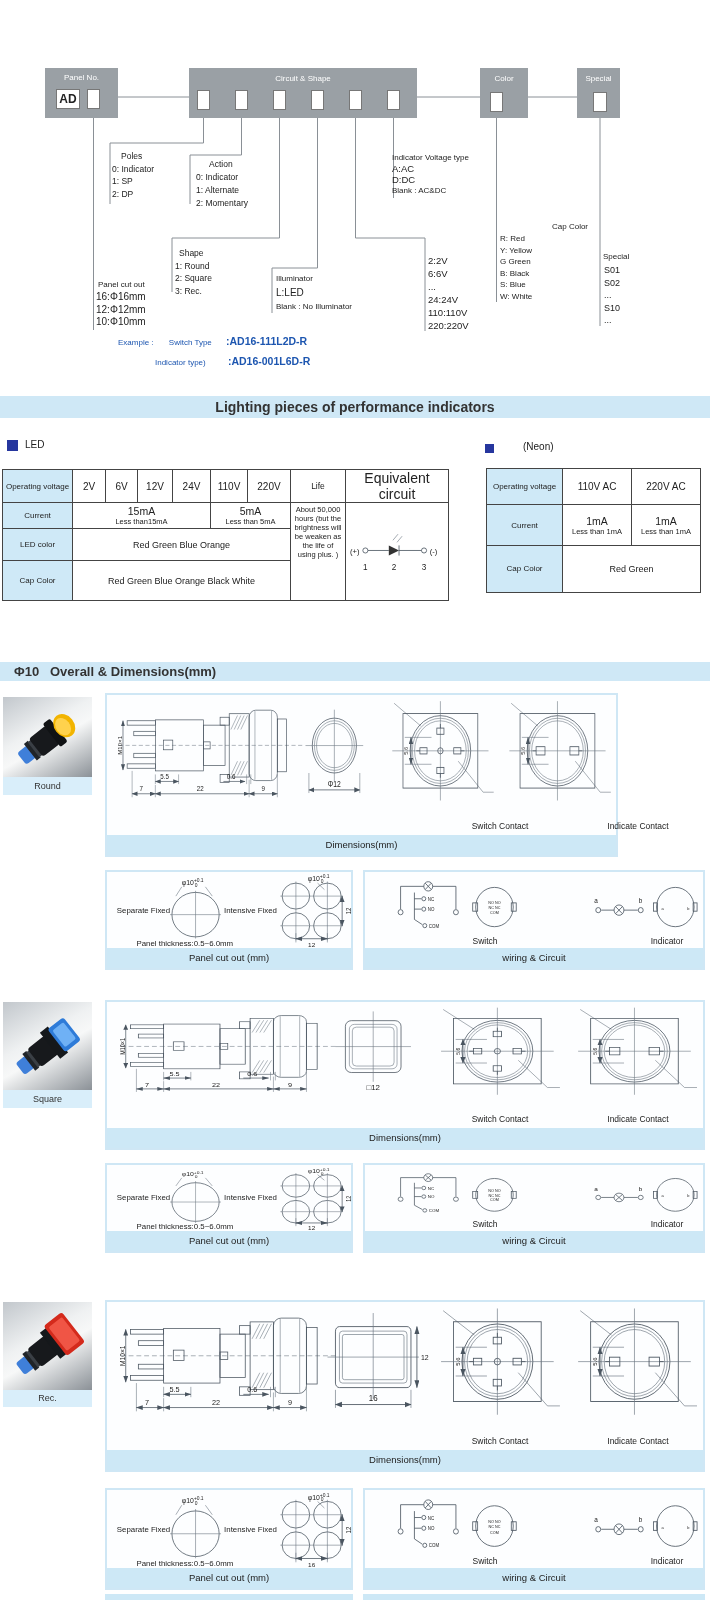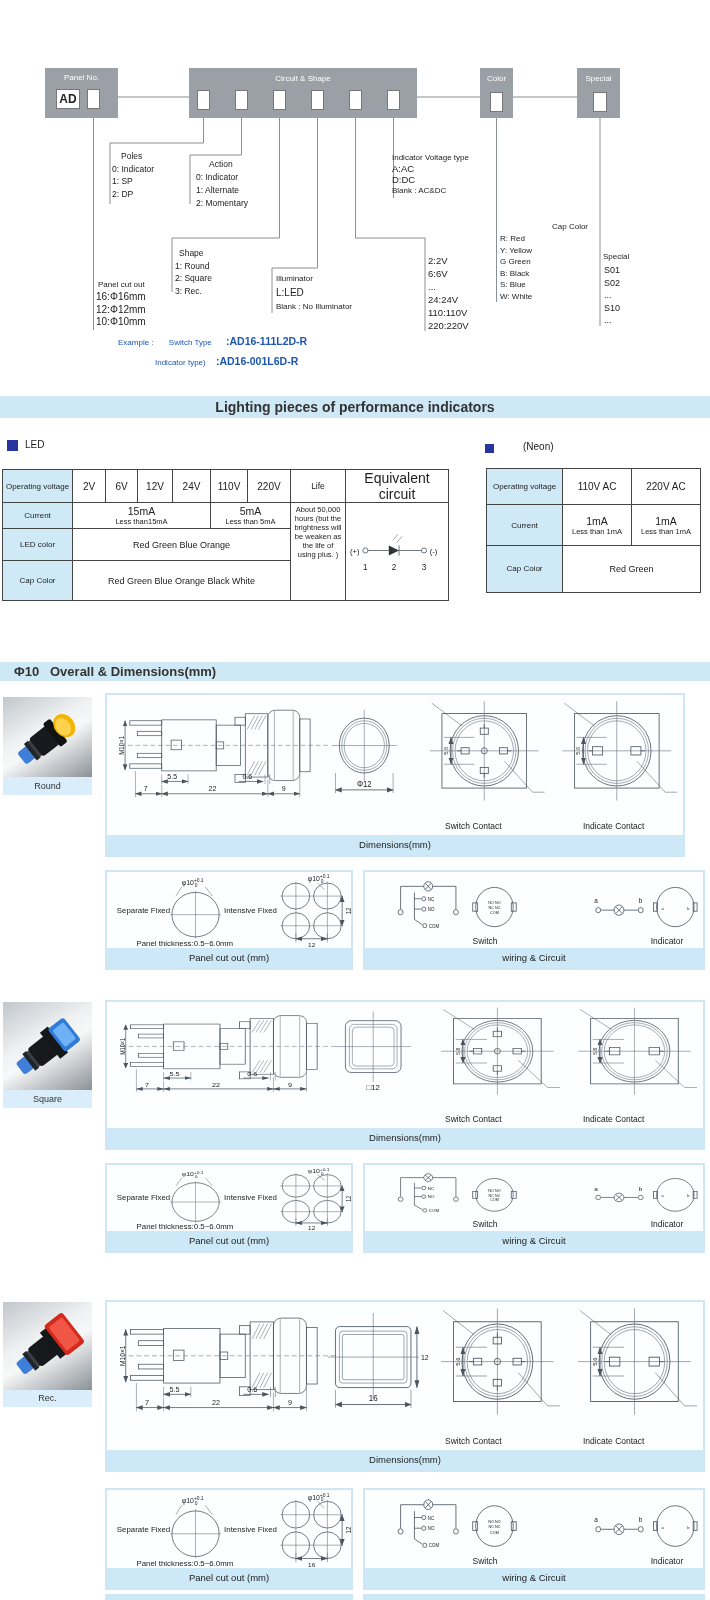--- a/index.html
+++ b/index.html
@@ -6,21 +6,21 @@
   .page{position:relative;width:710px;height:1600px;background:#fff;overflow:hidden;
         font-family:"Liberation Sans",sans-serif;color:#222}
   .bar{position:absolute;background:#cfe8f6;color:#333}
   .gray-box{position:absolute;background:#9aa0a5;color:#fff;font-size:8px;text-align:center}
   .slot{position:absolute;background:#fff;border:1px solid #777;box-sizing:border-box}
   .note{position:absolute;white-space:nowrap;color:#222}
   .blue{color:#1d56b0}
   .panel{position:absolute;background:#fdfeff;border:2px solid #cfe7f5;box-sizing:border-box}
   .caption-bar{position:absolute;left:0;right:0;bottom:0;height:20px;background:#cde8f6;
                text-align:center;font-size:9.5px;line-height:20px;color:#222}
-  .contact-caption{position:absolute;bottom:24px;width:110px;font-size:8.5px;color:#222}
+  .contact-caption{position:absolute;bottom:24px;width:110px;text-align:center;font-size:8.5px;color:#222}
   .wire-caption{position:absolute;bottom:22px;width:100px;text-align:center;font-size:8.5px;color:#222}
   .photo{position:absolute;left:3px;width:89px;
          background:linear-gradient(150deg,#c2c7cc 0%,#eff1f2 40%,#f7f8f8 55%,#8b9197 100%)}
   .photo-strip{position:absolute;left:3px;width:89px;height:18px;background:#d9eefa;
                font-size:9px;text-align:center;line-height:18px;color:#333}
   table.spec{border-collapse:collapse;table-layout:fixed;position:absolute}
   table.spec td{border:1px solid #444;text-align:center;vertical-align:middle;padding:0;color:#222}
   td.hd{background:#cfe9f7;font-size:8px}
   .stub{position:absolute;height:6px;background:#cde8f6}
   svg{display:block}
@@ -202,21 +202,21 @@
   <div class="gray-box" style="left:189px;top:68px;width:228px;height:50px">
     <div style="padding-top:6px">Circuit  &amp; Shape</div>
     <div class="slot" style="left:8px;top:22px;width:13px;height:20px"></div>
     <div class="slot" style="left:46px;top:22px;width:13px;height:20px"></div>
     <div class="slot" style="left:84px;top:22px;width:13px;height:20px"></div>
     <div class="slot" style="left:122px;top:22px;width:13px;height:20px"></div>
     <div class="slot" style="left:160px;top:22px;width:13px;height:20px"></div>
     <div class="slot" style="left:198px;top:22px;width:13px;height:20px"></div>
   </div>
 
-  <div class="gray-box" style="left:480px;top:68px;width:33px;height:50px">
+  <div class="gray-box" style="left:480px;top:68px;width:48px;height:50px">
     <div style="padding-top:6px">Color</div>
     <div class="slot" style="left:10px;top:24px;width:13px;height:20px"></div>
   </div>
 
   <div class="gray-box" style="left:577px;top:68px;width:43px;height:50px">
     <div style="padding-top:6px">Special</div>
     <div class="slot" style="left:16px;top:24px;width:14px;height:20px"></div>
   </div>
 
   <div class="note" style="left:112px;top:150px;font-size:8.5px;line-height:12.5px">
@@ -288,21 +288,21 @@
     <div>10:Φ10mm</div>
   </div>
 
   <div class="note blue" style="left:118px;top:335px;font-size:8px">
     <span>Example :</span>
     <span style="margin-left:13px">Switch Type</span>
     <span style="font-size:10.5px;font-weight:600;margin-left:12px">:AD16-111L2D-R</span>
   </div>
   <div class="note blue" style="left:155px;top:355px;font-size:8px">
     <span>Indicator type)</span>
-    <span style="font-size:10.5px;font-weight:600;margin-left:8px">:AD16-001L6D-R</span>
+    <span style="font-size:10.5px;font-weight:600;margin-left:20px">:AD16-001L6D-R</span>
   </div>
 
   <div class="bar" style="left:0;top:396px;width:710px;height:22px;font-size:14px;font-weight:600;line-height:22px;text-align:center">Lighting pieces of performance indicators</div>
 
   <div style="position:absolute;left:7px;top:440px;width:11px;height:11px;background:#26369e"></div>
   <div class="note" style="left:25px;top:439px;font-size:10px">LED</div>
   <div style="position:absolute;left:485px;top:444px;width:9px;height:9px;background:#26369e"></div>
   <div class="note" style="left:523px;top:441px;font-size:10px">(Neon)</div>
 
   <table class="spec" style="left:2px;top:469px;width:446px;height:126px">
@@ -412,21 +412,21 @@
         <rect x="27" y="32" width="4" height="19" fill="#3a3f45"></rect>
         <rect x="30" y="30" width="22" height="23" rx="3" fill="#17191c"></rect>
         <rect x="50" y="27" width="9" height="29" rx="2" fill="#101214"></rect>
         <ellipse cx="66" cy="41.5" rx="10" ry="12.5" fill="#f2b400"></ellipse>
         <ellipse cx="64.5" cy="41.5" rx="7" ry="9.5" fill="#ffd24d"></ellipse>
       </g>
     </svg>
   </div>
   <div class="photo-strip" style="top:777px">Round</div>
 
-  <div class="panel" style="left:105px;top:693px;width:580px;height:164px">
+  <div class="panel" style="left:105px;top:693px;width:513px;height:164px">
     <svg viewBox="0 0 600 108" preserveAspectRatio="none" style="width:100%;height:calc(100% - 46px);margin-top:2px">
       <use href="#sym-side" x="12" y="0" width="225" height="100"></use>
       <g>
         <circle class="dw" cx="268" cy="46" r="26"></circle>
         <circle class="dwthin" cx="268" cy="46" r="23.5"></circle>
         <circle class="dwthin" cx="268" cy="46" r="21"></circle>
         <line class="dwthin" x1="268" y1="12" x2="268" y2="80"></line>
         <line class="dwthin" x1="234" y1="46" x2="302" y2="46"></line>
         <line class="dw" x1="238" y1="88" x2="298" y2="88" marker-start="url(#ar)" marker-end="url(#ar)"></line>
         <line class="dwthin" x1="238" y1="72" x2="238" y2="91"></line>

